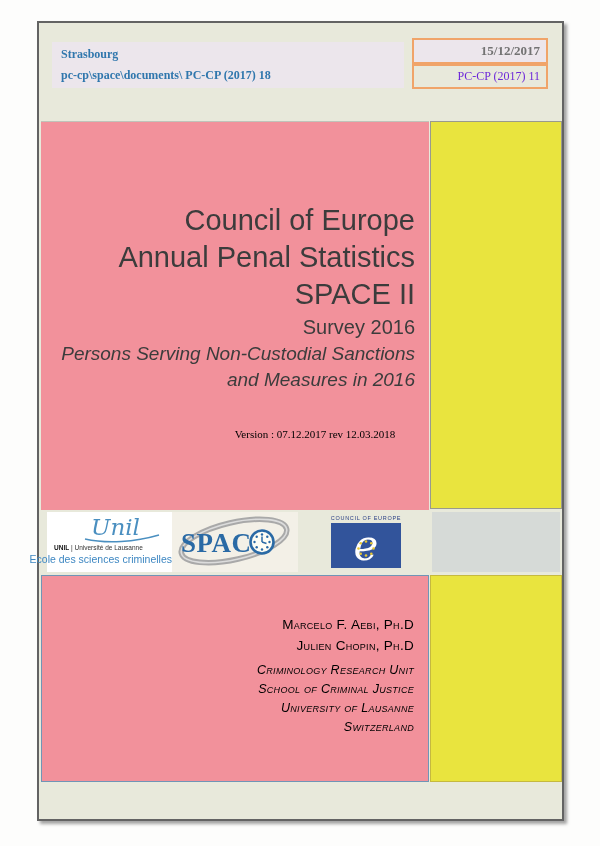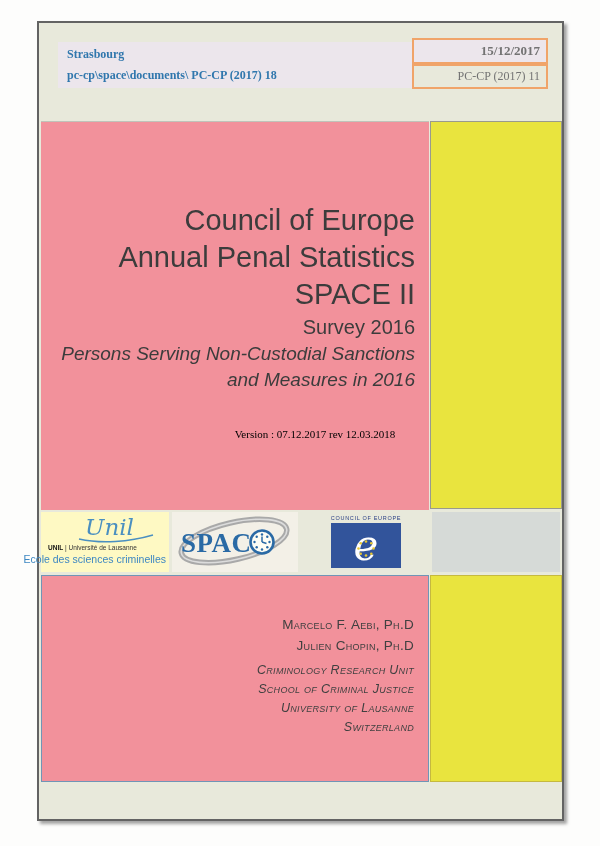--- a/index.html
+++ b/index.html
@@ -8,44 +8,43 @@
     background:#fdfdfc;
     font-family:"Liberation Sans",sans-serif;
   }
   .page{
     position:absolute;left:37px;top:21px;width:523px;height:796px;
     background:#e8e9db;border:2px solid #636363;
     box-shadow:3px 3px 3px rgba(90,90,90,.55);
   }
   
   .header-band{
-    position:absolute;left:19px;top:19px;width:352px;height:46px;
+    position:absolute;left:13px;top:19px;width:352px;height:46px;
     background:#ece6ec;
-    padding-left:12px;
   }
   .header-line{
     position:absolute;left:9px;
     font-family:"Liberation Serif",serif;font-weight:bold;font-size:12px;
     color:#3077ad;white-space:nowrap;
   }
   .header-line.city{top:5px;}
   .header-line.path{top:26px;}
   .date-box,.ref-box{
     position:absolute;left:373px;width:126px;
     border:2px solid #f0a469;text-align:right;
     font-family:"Liberation Serif",serif;white-space:nowrap;
     padding-right:6px;box-sizing:content-box;
   }
   .date-box{
     top:15px;height:22px;line-height:22px;background:#ece6ec;
     font-weight:bold;font-size:13px;color:#737373;
   }
   .ref-box{
     top:41px;height:21px;line-height:21px;background:#e8e9db;
-    font-size:12px;color:#737373;
+    font-size:12px;color:#6d28d9;
   }
   
   .pink-top{
     position:absolute;left:2px;top:98px;width:388px;height:388px;
     background:#f2919b;border-top:1px solid #c0c3b9;
   }
   .yellow-top{
     position:absolute;left:391px;top:98px;width:130px;height:386px;
     background:#e9e43e;border:1px solid #9a9a8d;
   }
@@ -54,21 +53,21 @@
   }
   .title-line{font-size:29px;line-height:37px;font-weight:400;}
   .survey-line{font-size:20px;line-height:28px;}
   .subtitle-line{font-size:19px;line-height:26px;font-style:italic;}
   .version-line{
     position:absolute;top:306px;right:14px;width:200px;text-align:center;
     font-family:"Liberation Serif",serif;font-size:11px;color:#000000;
   }
   
   .logo-cell{position:absolute;top:489px;height:60px;}
-  .cell-unil{left:2px;width:128px;background:#fef9c3;}
+  .cell-unil{left:8px;width:128px;background:#ffffff;}
   .cell-space{left:133px;width:126px;background:#f3f0e7;}
   .cell-coe{left:263px;width:128px;background:#e8e9db;}
   .cell-gray{left:393px;width:128px;background:#d6dad7;}
   .unil-script-wrap{position:absolute;left:22px;top:1px;}
   .unil-caption{
     position:absolute;left:7px;top:32px;font-size:6.5px;color:#333;white-space:nowrap;
   }
   .unil-caption b{color:#111;}
   .unil-school{
     position:absolute;right:3px;top:41px;font-size:10.5px;color:#3d87c2;white-space:nowrap;padding-left:36px;
@@ -76,21 +75,21 @@
   
   .pink-bottom{
     position:absolute;left:2px;top:552px;width:386px;height:205px;
     background:#f2919b;border:1px solid #7095b6;
   }
   .yellow-bottom{
     position:absolute;left:391px;top:552px;width:130px;height:205px;
     background:#e9e43e;border:1px solid #c5b93f;
   }
   .authors-block{
-    position:absolute;top:38px;right:14px;text-align:right;color:#404040;
+    position:absolute;top:38px;right:14px;text-align:right;color:#000000;
   }
   .author-name{
     font-size:13.5px;line-height:21px;font-variant:small-caps;
     letter-spacing:.3px;font-weight:500;
   }
   .affiliation-block{margin-top:5px;}
   .affiliation-line{
     font-size:12.5px;line-height:19px;font-style:italic;
     font-variant:small-caps;letter-spacing:.3px;font-weight:500;
   }

